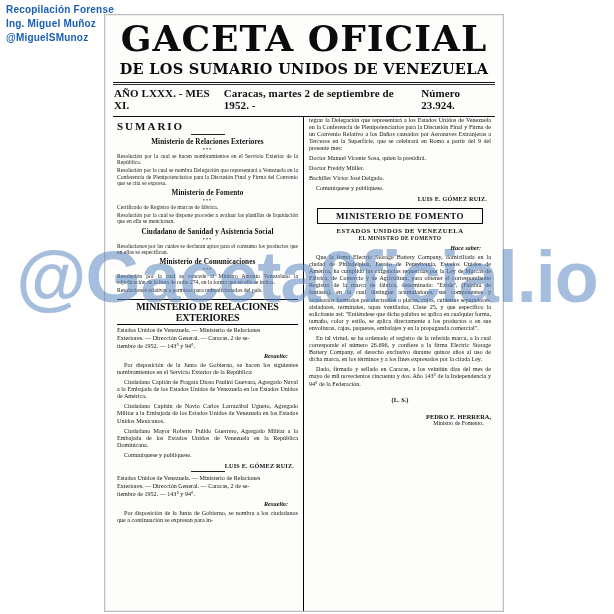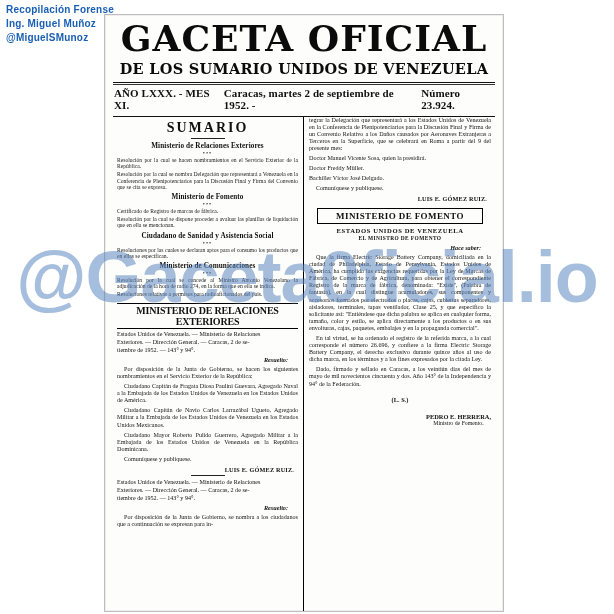--- a/index.html
+++ b/index.html
@@ -96,22 +96,21 @@
   }
   .col {
     width: 50%;
     box-sizing: border-box;
     padding: 0 5px;
     position: relative;
   }
   .col.left { border-right: 1px solid #000; }
 
   .sumario-h {
-    text-align: center;
-    font-size: 14px;
+    font-size: 11px;
     font-weight: bold;
     letter-spacing: 2px;
     margin: 3px 0 1px 0;
   }
   .centerline {
     width: 34px;
     height: 1px;
     background: #222;
     margin: 2px auto 3px auto;
   }

